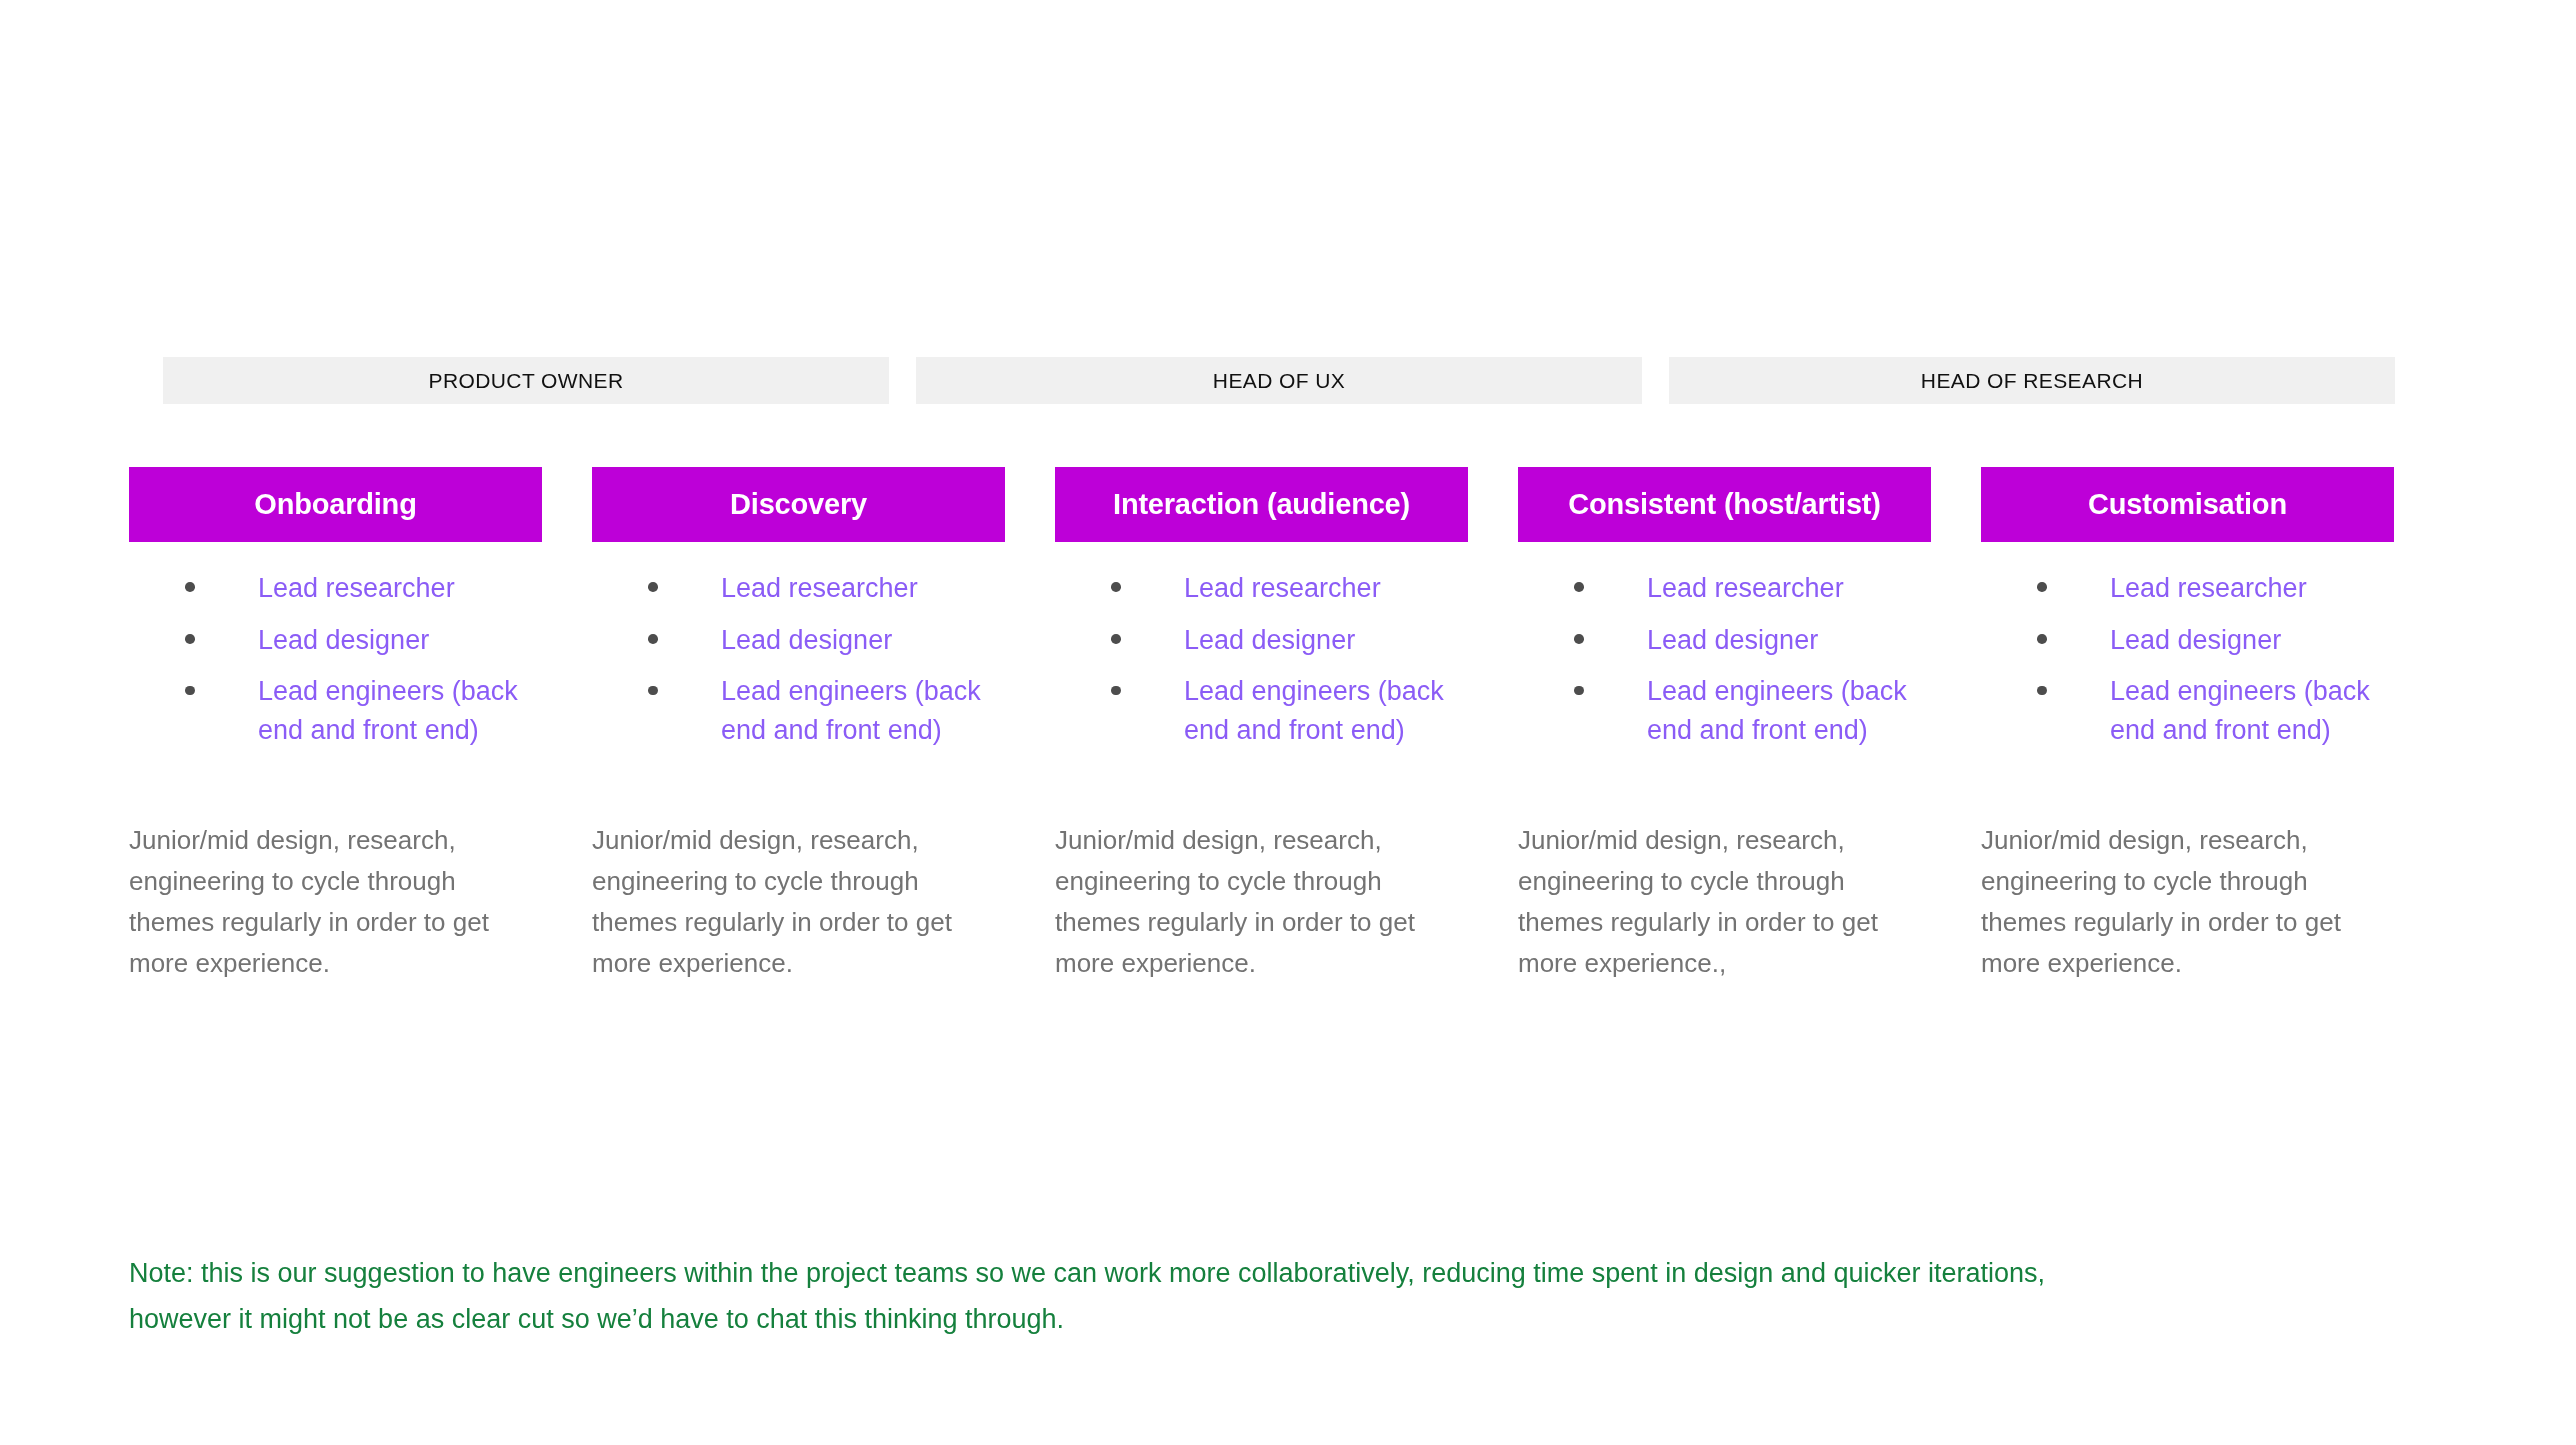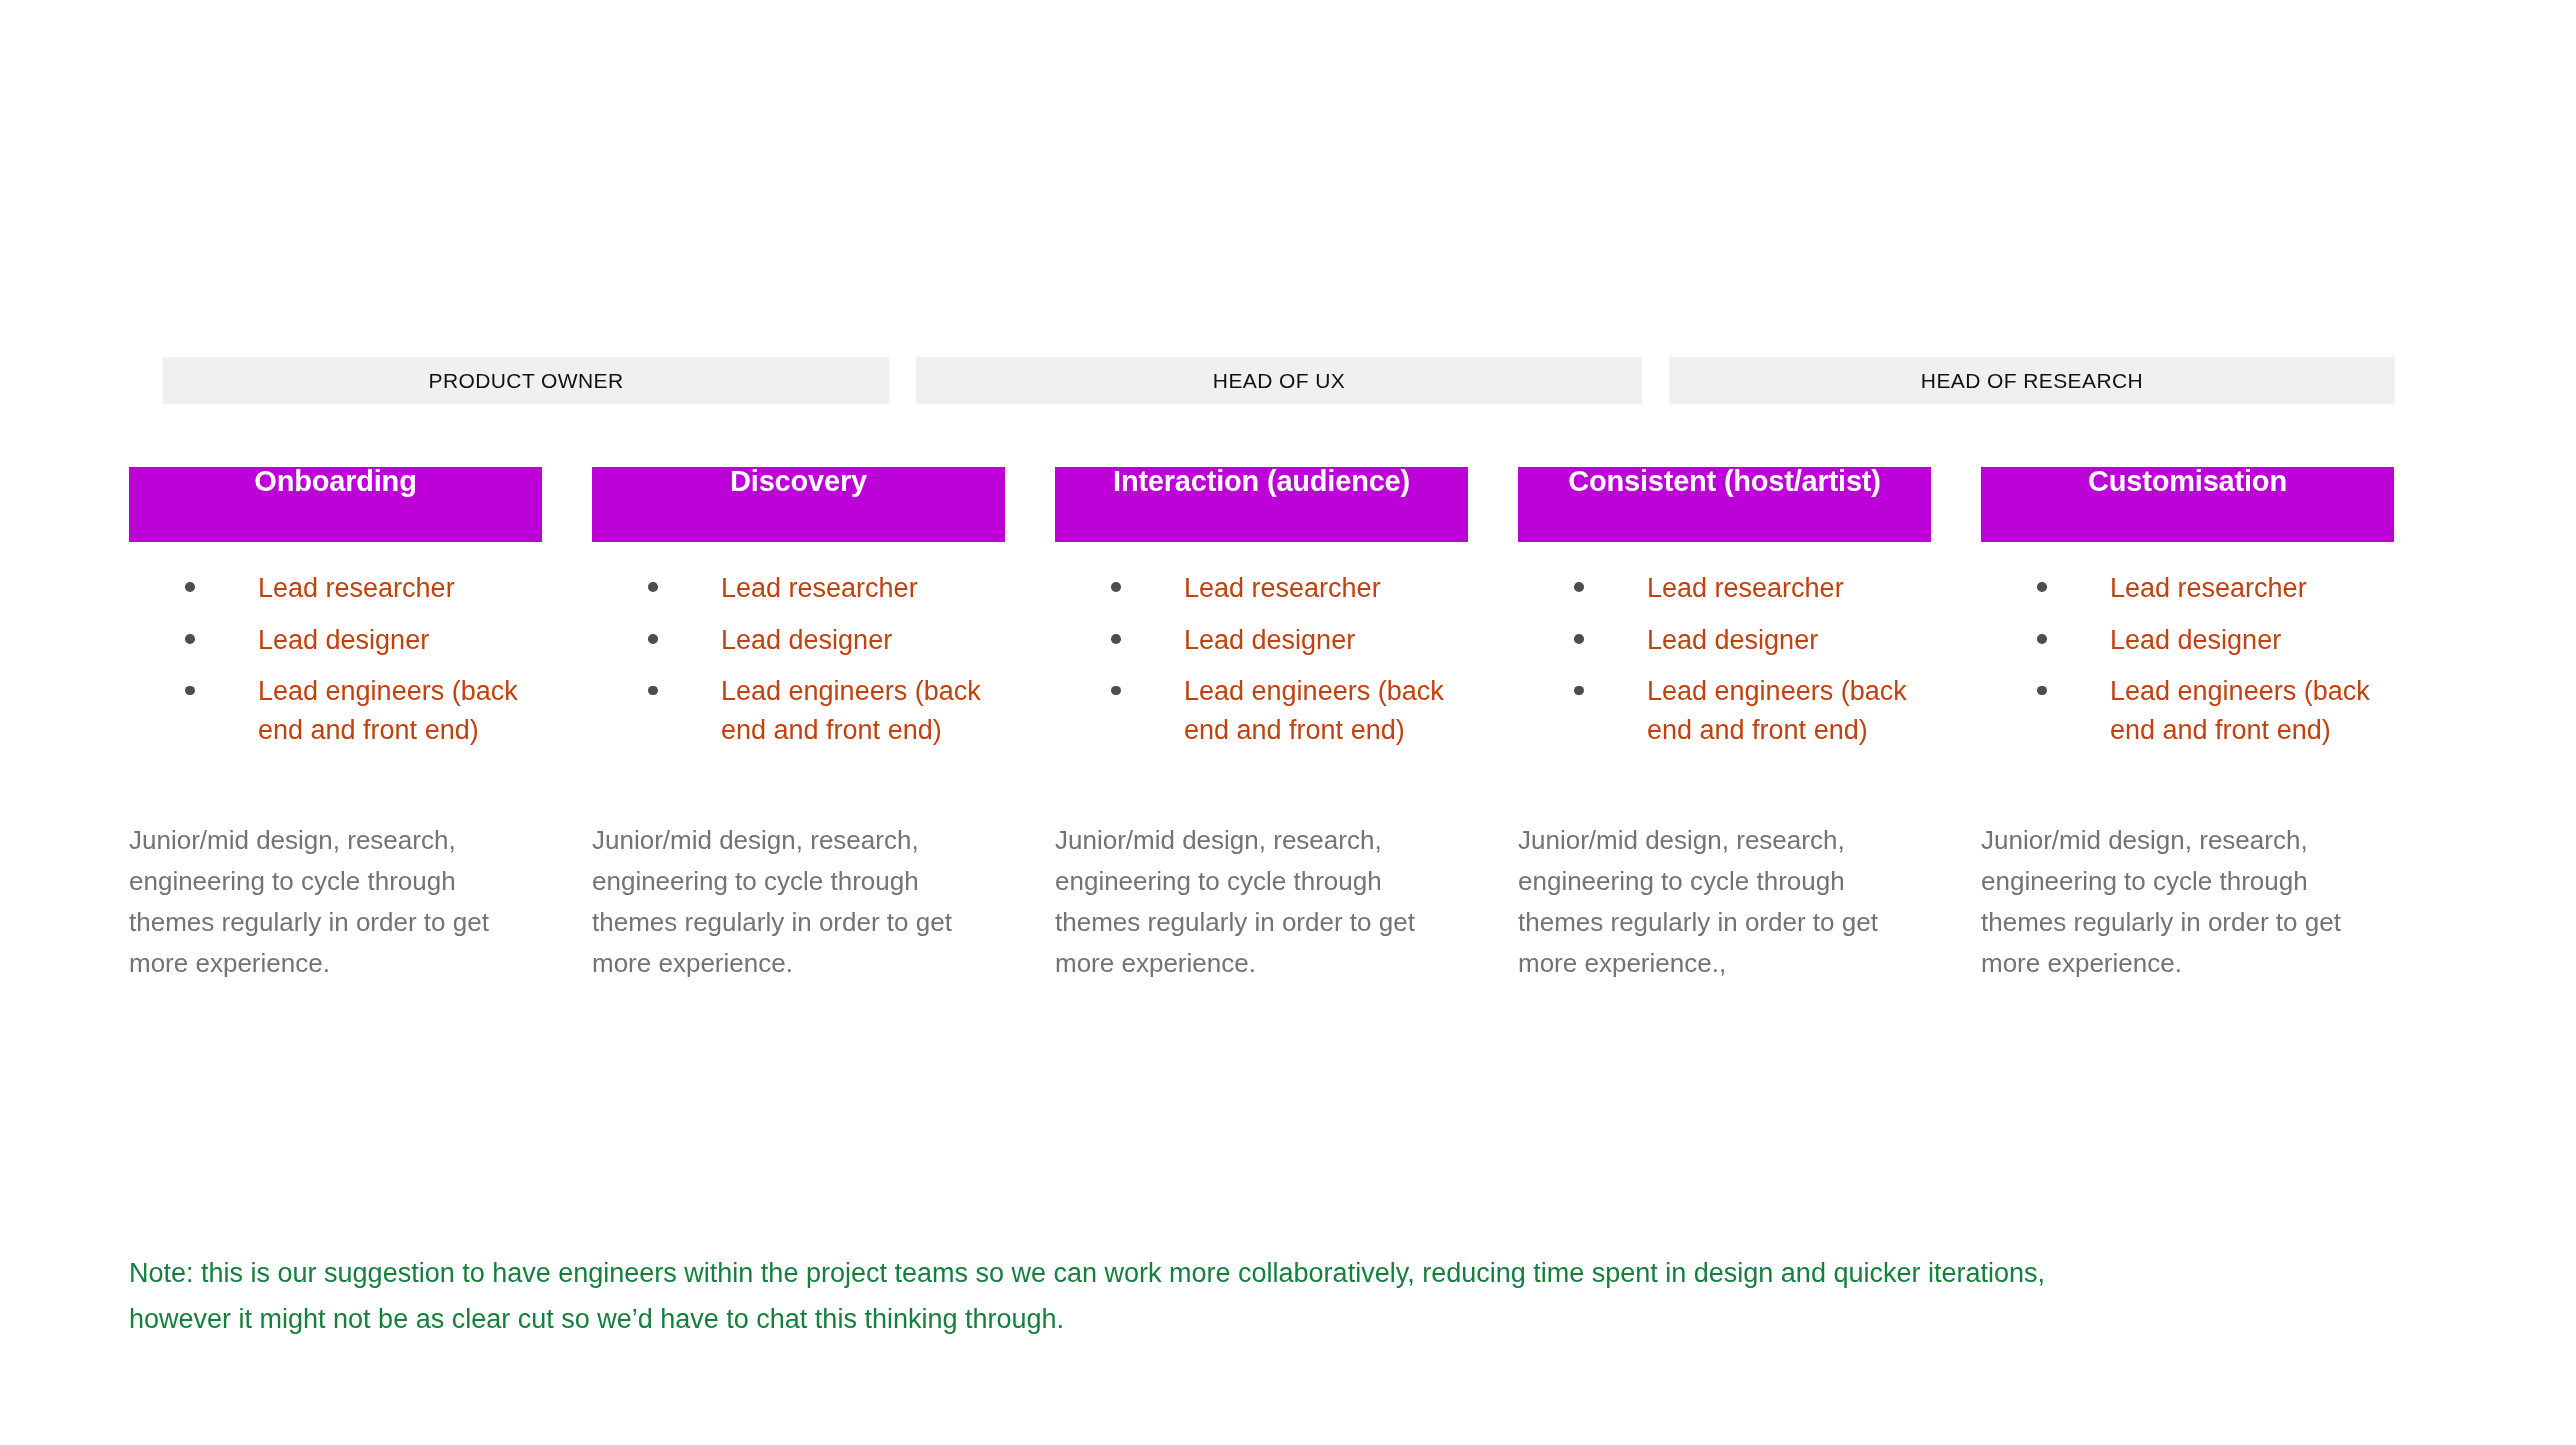--- a/index.html
+++ b/index.html
@@ -75,21 +75,21 @@
   .column {
     width: 413px;
     display: flex;
     flex-direction: column;
   }
 
   .col-header {
     height: 75px;
     background: #bd00d8;
     display: flex;
-    align-items: flex-start;
+    align-items: center;
     justify-content: center;
     padding: 0 6px;
   }
   .col-header-label {
     color: #ffffff;
     font-size: 29px;
     font-weight: 700;
     letter-spacing: -0.2px;
     white-space: nowrap;
     line-height: 1;
@@ -99,21 +99,21 @@
     margin-top: 27px;
     list-style: none;
     padding-left: 0;
   }
   .col-list li {
     position: relative;
     padding-left: 129px;
     margin-bottom: 13.3px;
     font-size: 27px;
     line-height: 1.42;
-    color: #c2410c;
+    color: #8b5cf6;
     font-weight: 400;
   }
   .col-list li .dot {
     position: absolute;
     left: 56px;
     top: 13.3px;
     width: 9.7px;
     height: 9.7px;
     border-radius: 50%;
     background: #4d4d4d;

